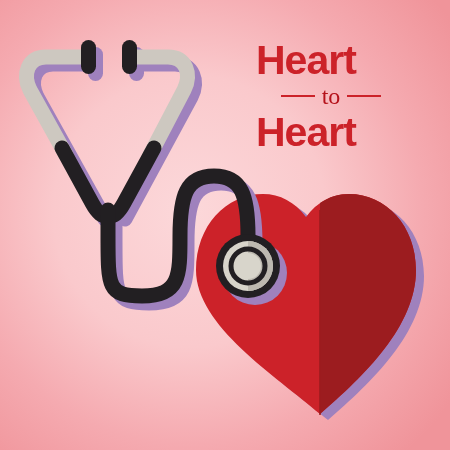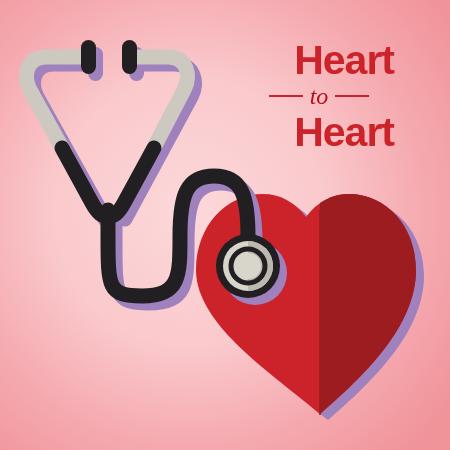--- a/index.html
+++ b/index.html
@@ -16,24 +16,24 @@
     height: 450px;
     overflow: hidden;
   }
   #poster-svg {
     display: block;
     width: 450px;
     height: 450px;
   }
   .title-block {
     position: absolute;
-    left: 244px;
+    left: 256px;
     top: 38px;
     width: 150px;
-    text-align: right;
+    text-align: left;
     pointer-events: none;
   }
   .title-line {
     font-family: "Liberation Sans", sans-serif;
     font-weight: bold;
     font-size: 41px;
     line-height: 44px;
     letter-spacing: -1px;
     color: #cc2229;
     margin: 0;
@@ -47,21 +47,20 @@
     margin: 1px 0 1px 0;
   }
   .rule {
     display: block;
     height: 2px;
     width: 34px;
     background: #cc2229;
   }
   .title-to {
     font-family: "Liberation Serif", serif;
-    font-style: italic;
     font-size: 24px;
     line-height: 24px;
     color: #b5121b;
   }
 </style>
 </head>
 <body>
 
 <div id="poster">
 

